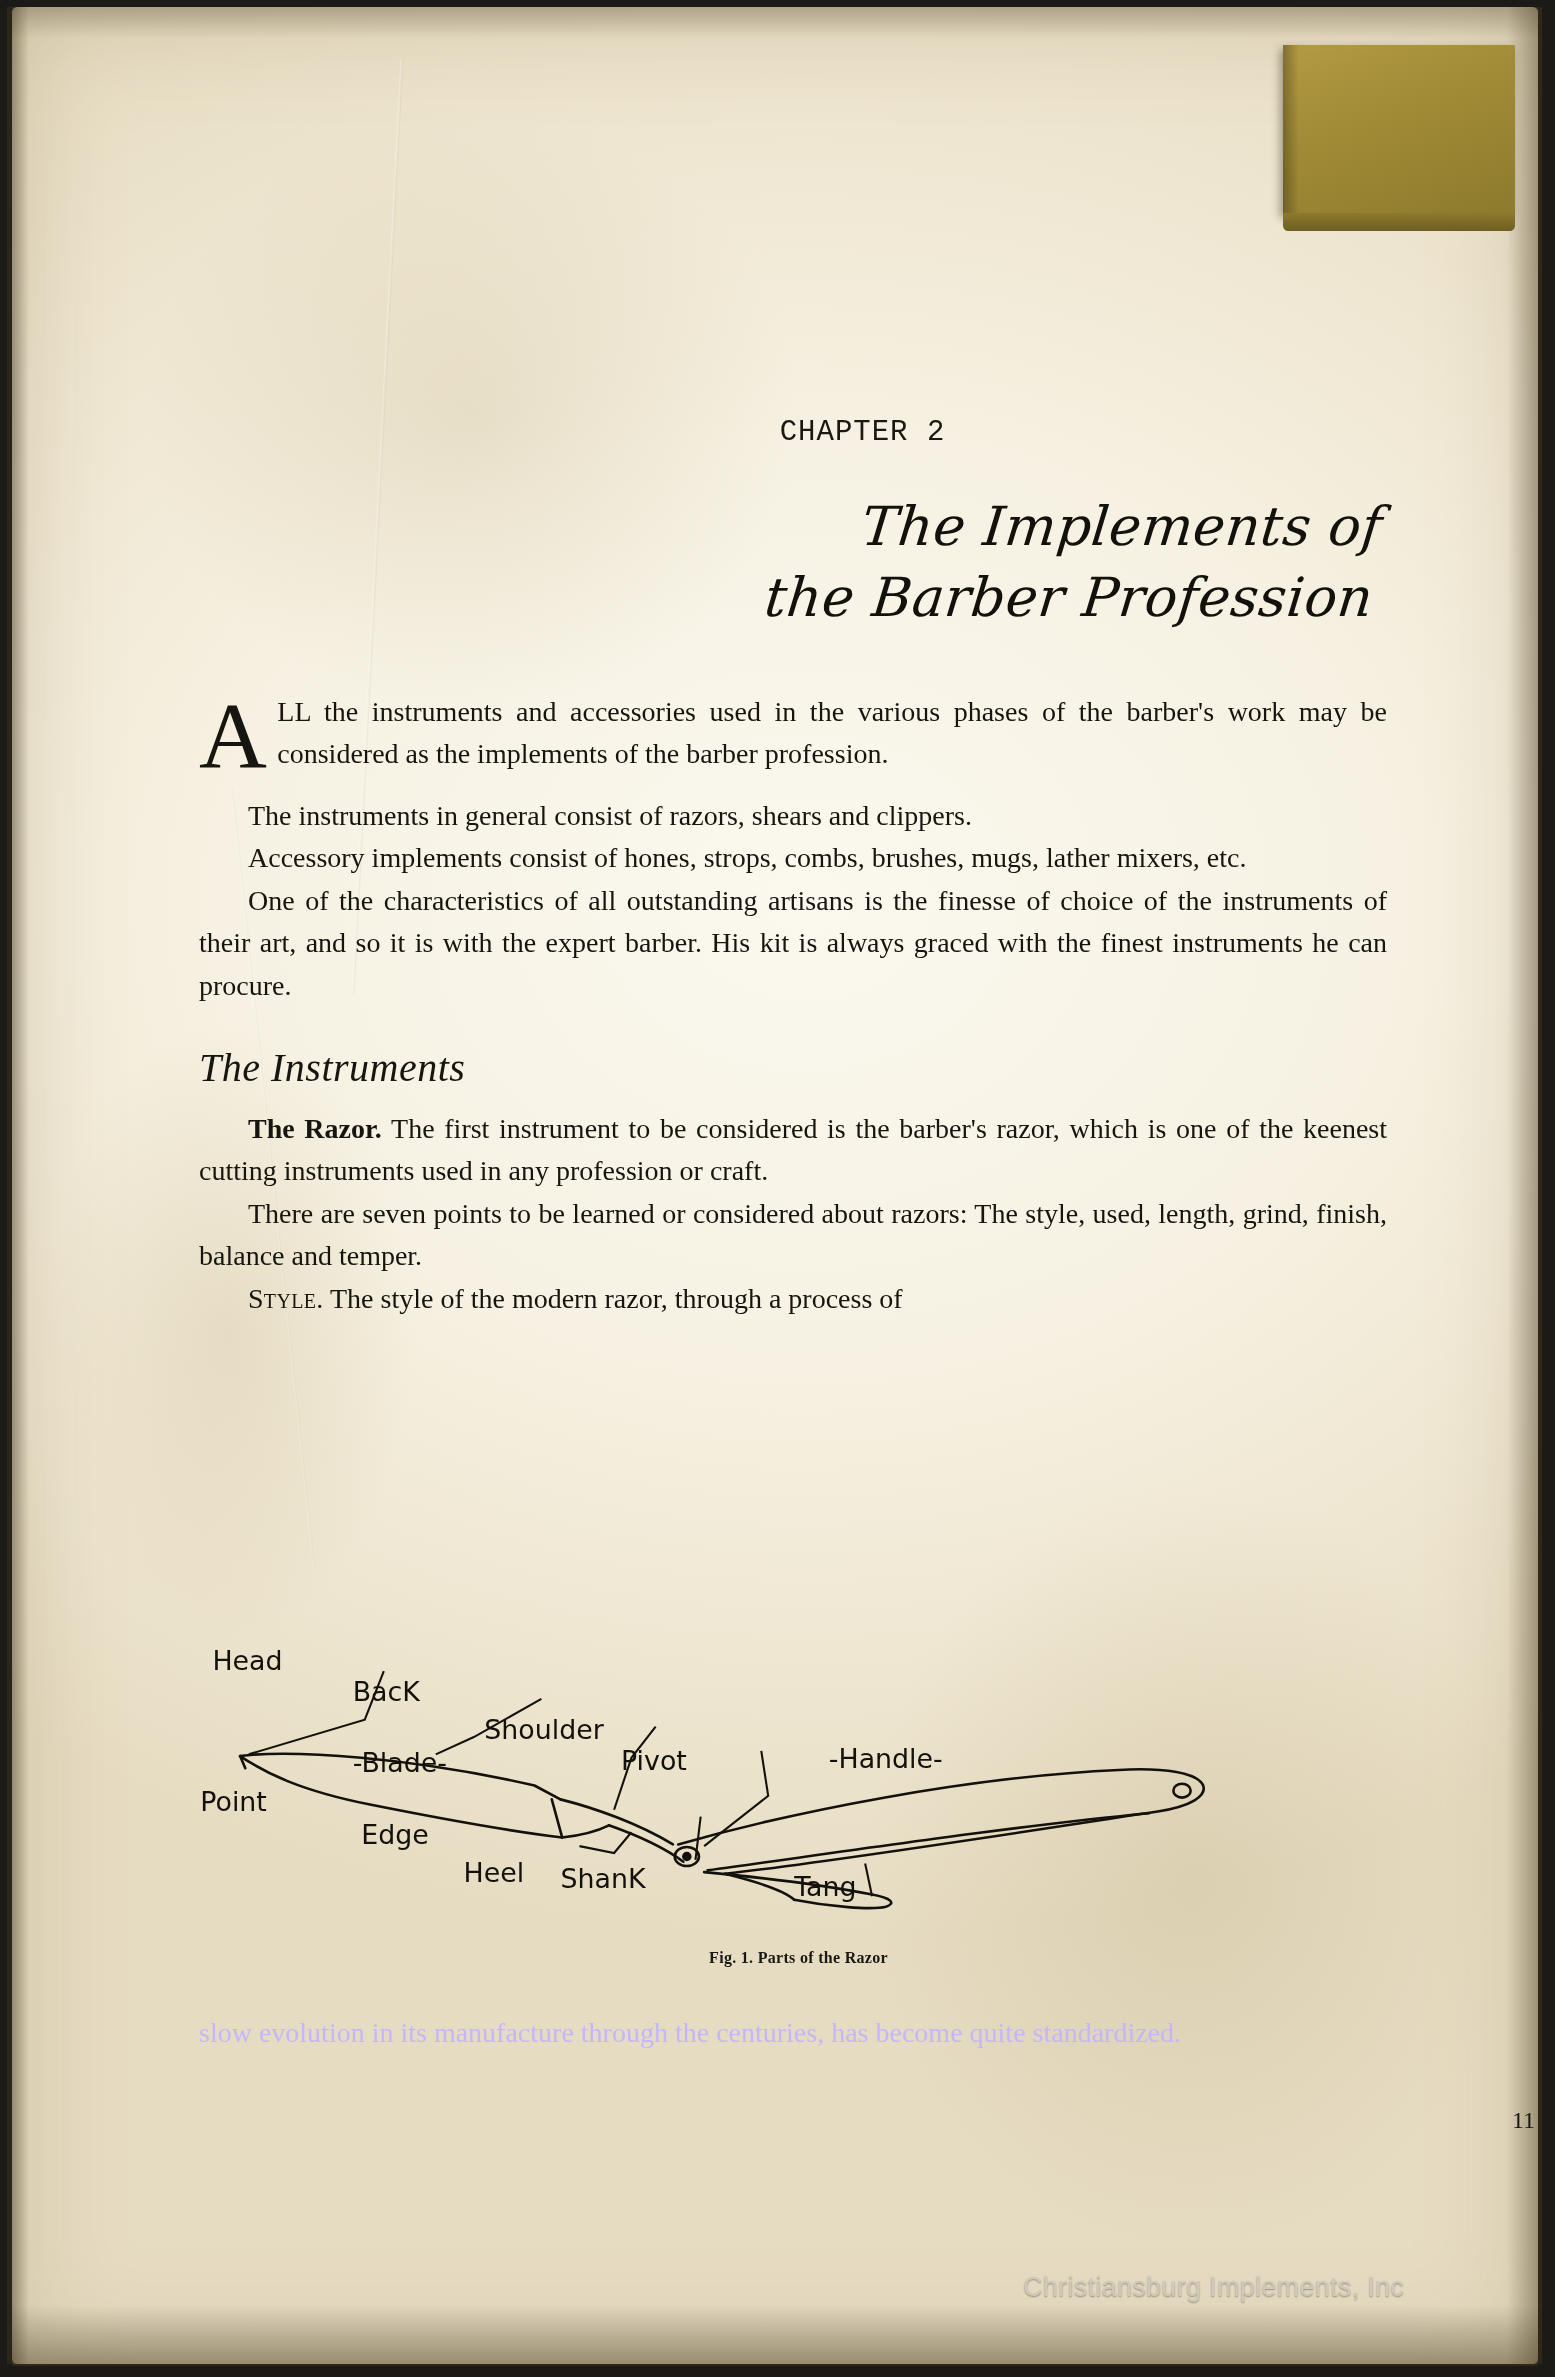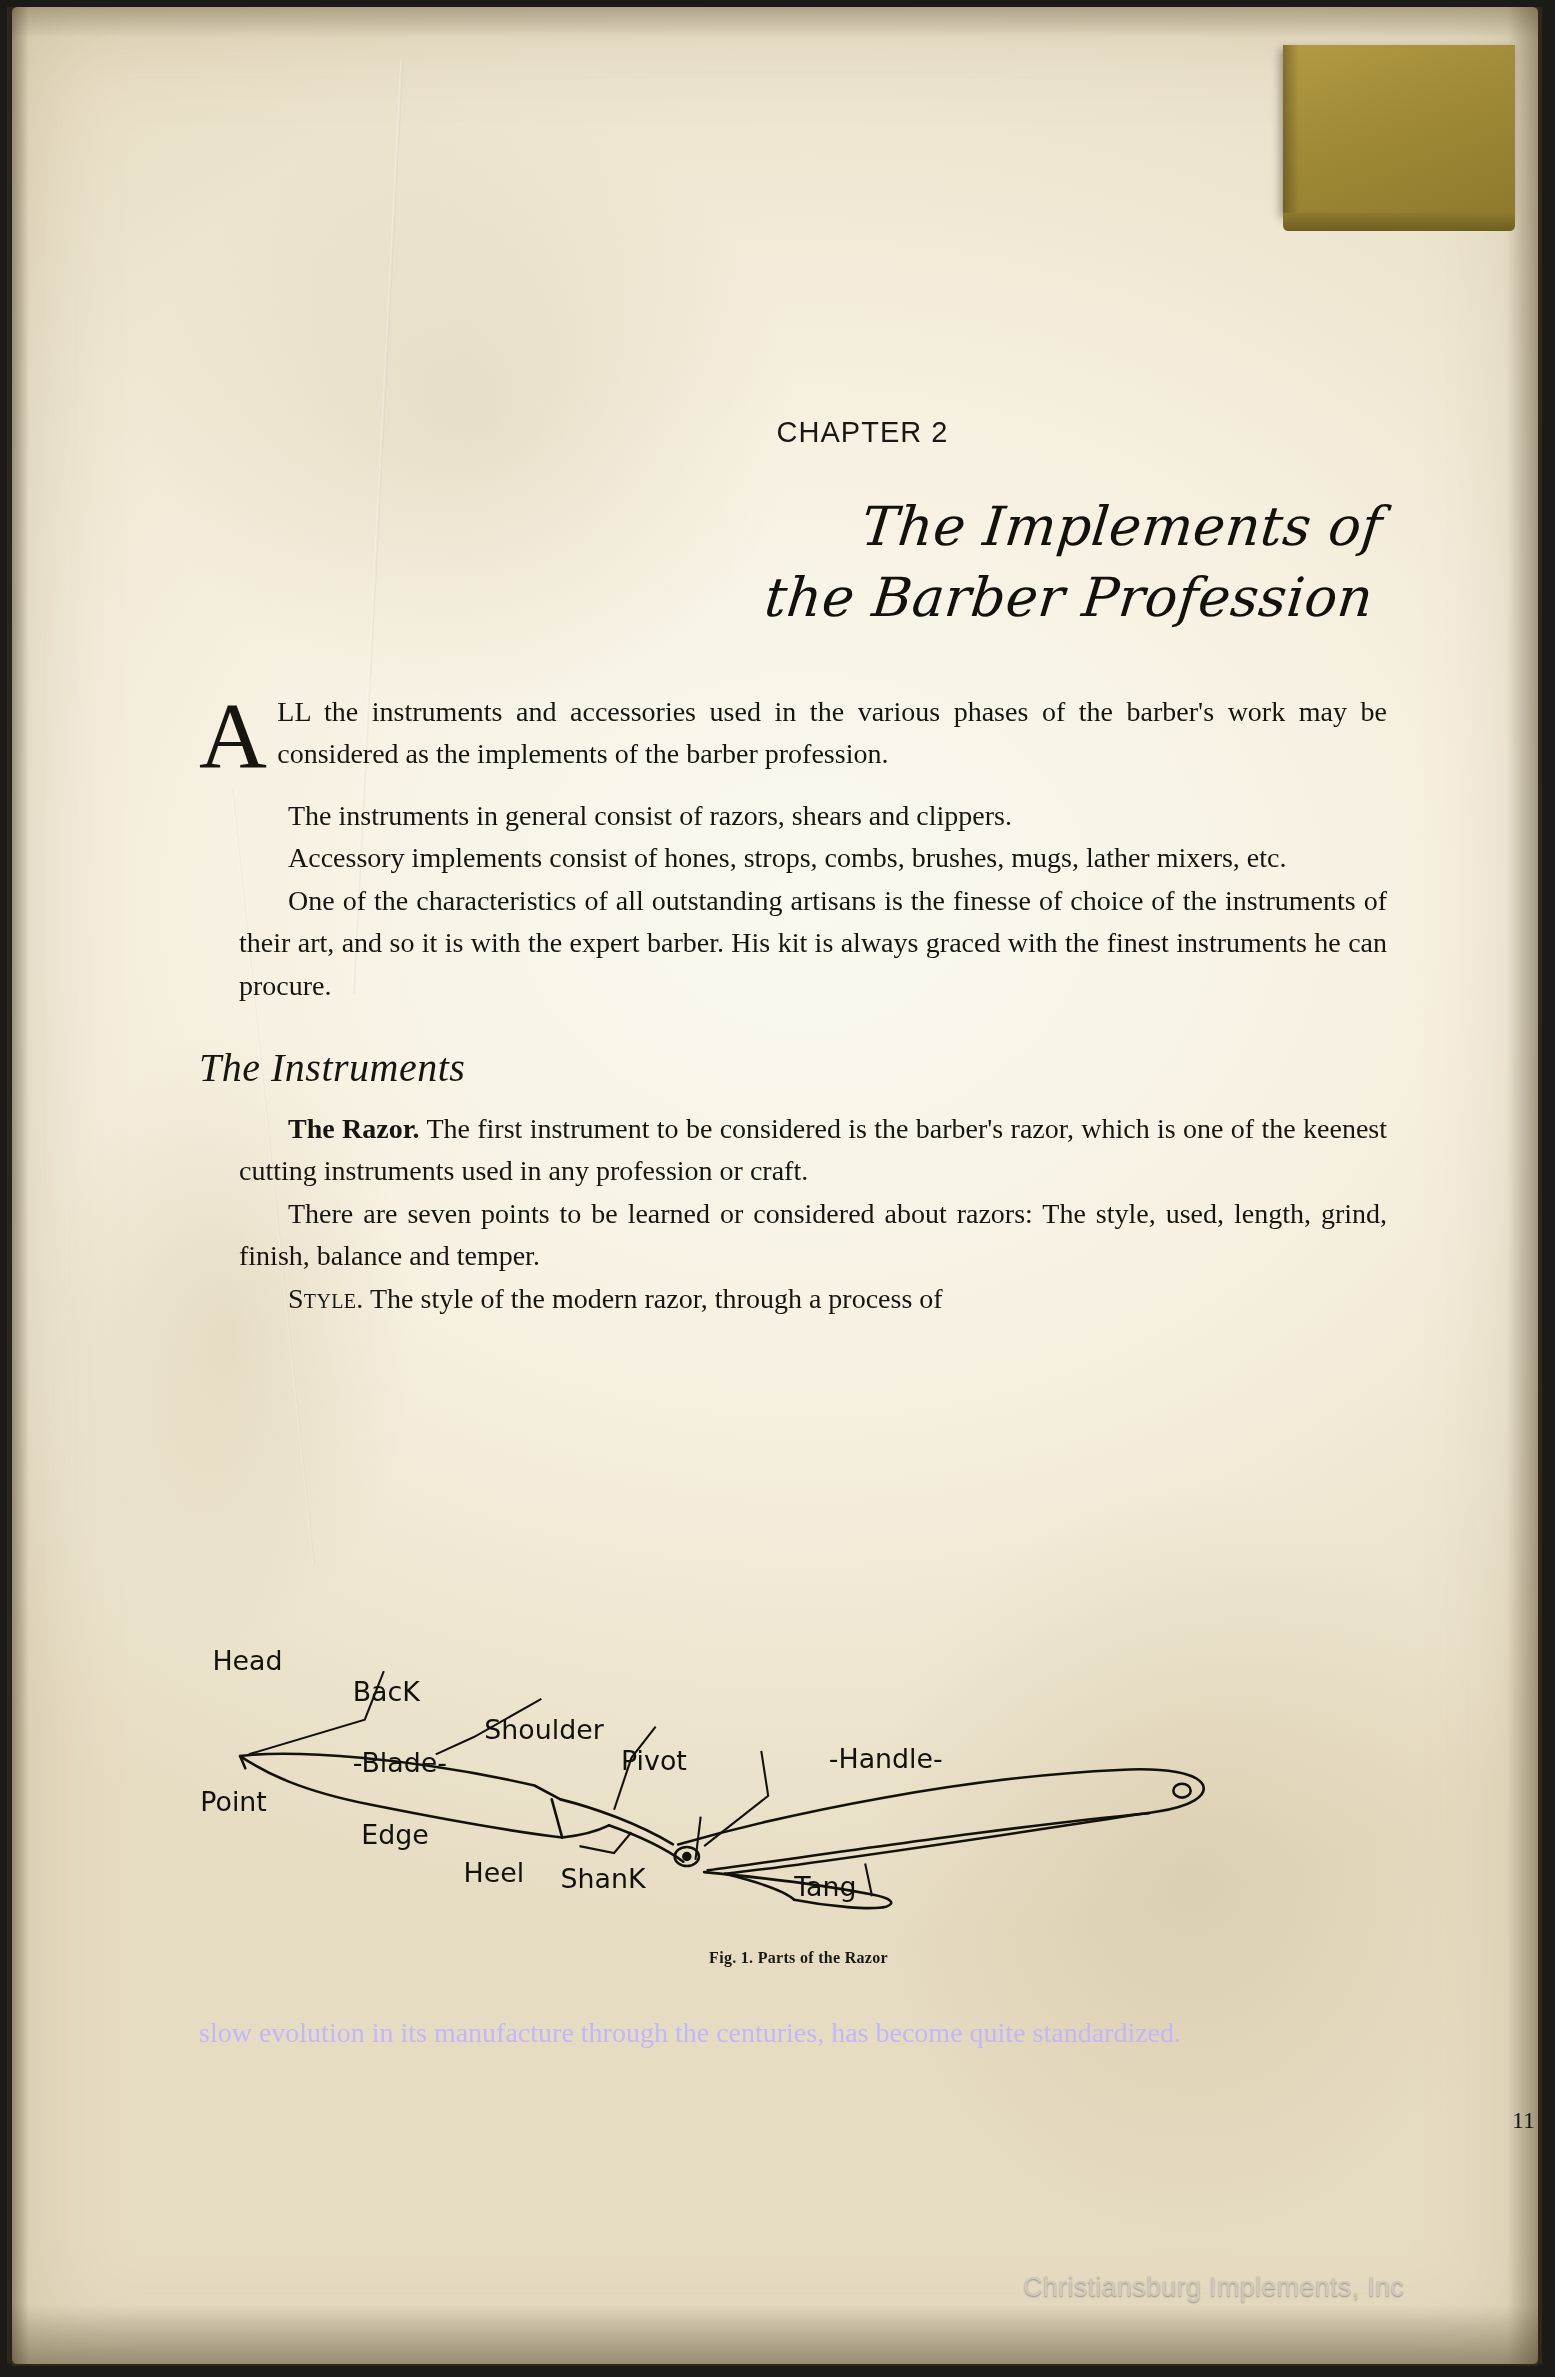--- a/index.html
+++ b/index.html
@@ -104,21 +104,21 @@
   
   #content {
     position: absolute;
     left: 199px;
     top: 416px;
     width: 1188px;
     color: #15140f;
   }
 
   .chapter-label {
-    font-family: Liberation Sans, sans-serif;
+    font-family: Liberation Mono, monospace;
     font-size: 29px;
     letter-spacing: 1px;
     text-align: center;
     margin-left: 139px;
     color: #1a1812;
   }
 
   .title-script {
     margin-top: 42px;
     text-align: right;
@@ -134,21 +134,21 @@
   .title-script .l2 { padding-right: 1.7px; }
 
   .body-block {
     margin-top: 57px;
     font-size: 28px;
     line-height: 1.52;
     text-align: justify;
     color: #16150f;
   }
   .body-block p { margin: 0; }
-  .body-block p.indent { text-indent: 49px; margin-left: 40px; }
+  .body-block p.indent { text-indent: 49px; }
 
   .dropcap-para {
     position: relative;
     min-height: 104px;
   }
   .dropcap {
     float: left;
     font-family: "Liberation Serif", serif;
     font-size: 94px;
     line-height: .84;

